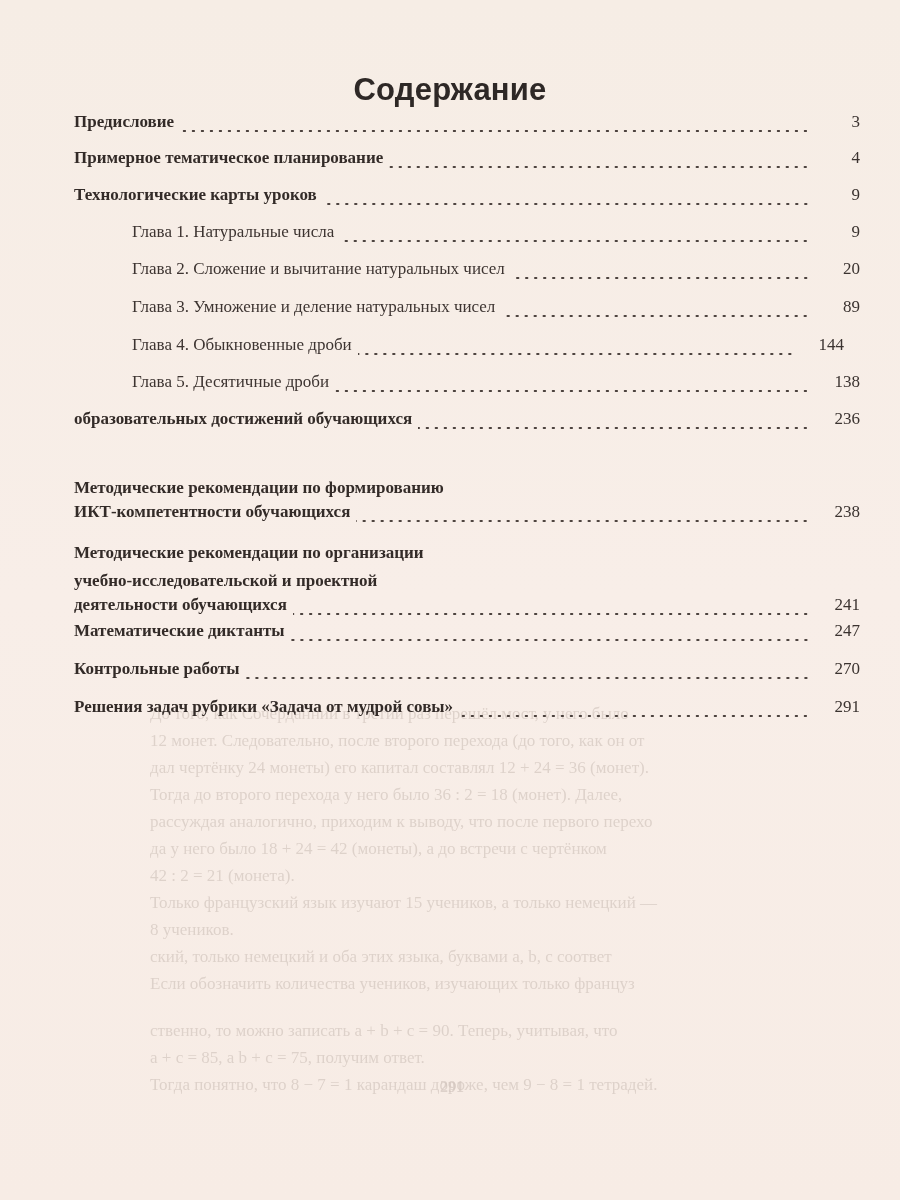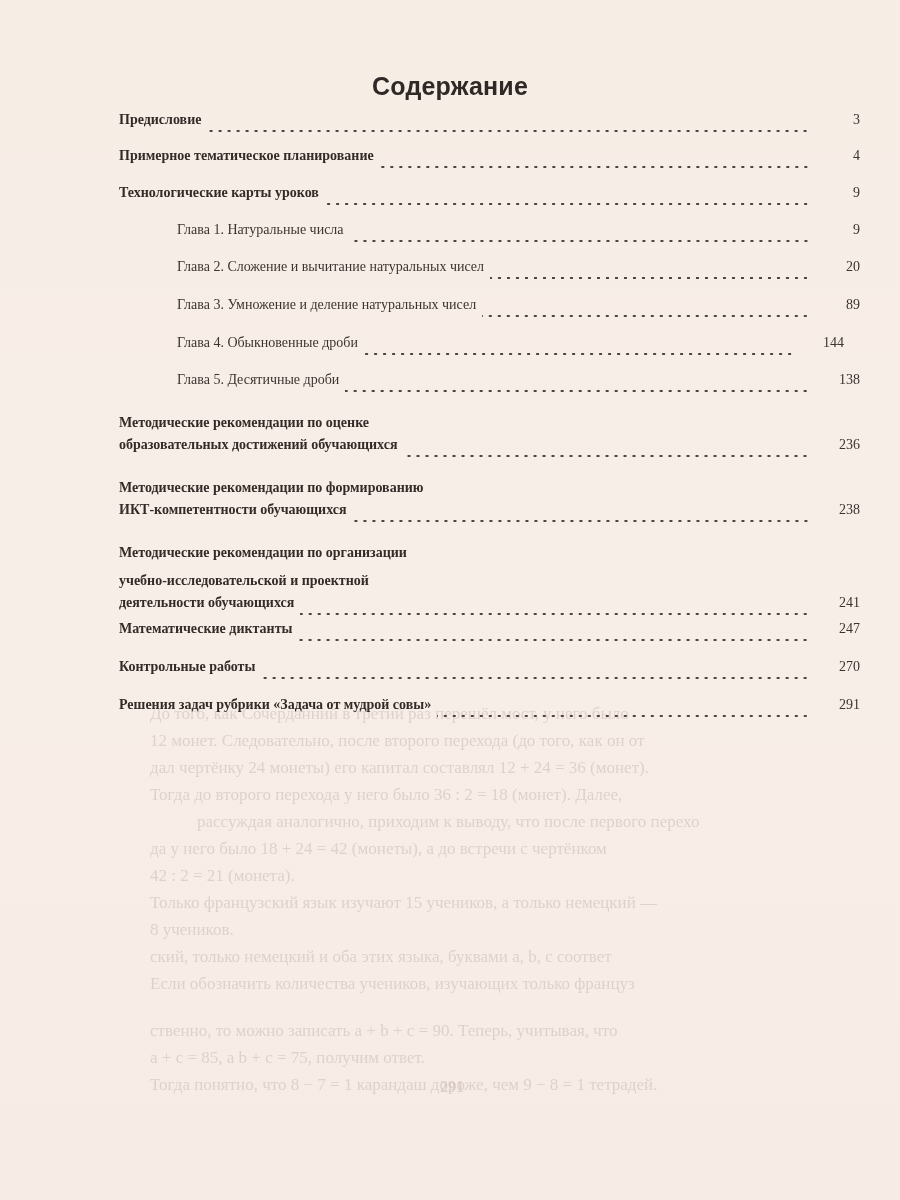--- a/index.html
+++ b/index.html
@@ -22,24 +22,24 @@
   }
   .ghost p { margin: 0; white-space: nowrap; overflow: hidden; }
   .ghost-pnum {
     position: absolute; left: 440px; top: 1078px; color: #d3c6bf; opacity: 0.7;
     font-family: "Liberation Serif", serif; font-size: 16px; font-weight: bold;
   }
 
   .title {
     position: absolute; left: 0; top: 72px; width: 900px; text-align: center;
     font-family: "Liberation Sans", sans-serif; font-weight: bold;
-    font-size: 25px; color: #2e2826; letter-spacing: 0.2px;
+    font-size: 31px; color: #2e2826; letter-spacing: 0.2px;
   }
   .toc { position: absolute; left: 74px; top: 112px; width: 786px; }
-  .entry { position: relative; font-family: "Liberation Serif", serif; font-size: 14px; margin-left: 45px; }
+  .entry { position: relative; font-family: "Liberation Serif", serif; font-size: 17px; }
   .entry .line {
     display: flex; align-items: baseline; height: 28px;
   }
   .entry.bold { font-weight: bold; color: #332b28; }
   .entry.sub { padding-left: 58px; font-weight: normal; color: #3d3431; }
   .entry .text { white-space: nowrap; }
   .entry .dots {
     flex: 1; margin: 0 10px 0 6px; height: 6px;
     background-image: radial-gradient(circle, #4a403c 1.1px, transparent 1.4px);
     background-size: 9px 6px; background-repeat: repeat-x; background-position: right center;
@@ -54,21 +54,21 @@
 </head>
 <body>
 
 <div class="page">
 
   <div class="ghost" id="ghost">
       <p style="position: relative;">До того, как Сочерданний в третий раз перешёл мост, у него было</p>
       <p style="position: relative;">12 монет. Следовательно, после второго перехода (до того, как он от</p>
       <p style="position: relative;">дал чертёнку 24 монеты) его капитал составлял 12 + 24 = 36 (монет).</p>
       <p style="position: relative;">Тогда до второго перехода у него было 36 : 2 = 18 (монет). Далее,</p>
-      <p style="position: relative; margin-left: 47px;">рассуждая аналогично, приходим к выводу, что после первого перехо</p>
+      <p style="position: relative;">рассуждая аналогично, приходим к выводу, что после первого перехо</p>
       <p style="position: relative;">да у него было 18 + 24 = 42 (монеты), а до встречи с чертёнком</p>
       <p style="position: relative;">42 : 2 = 21 (монета).</p>
       <p style="position: relative;">Только французский язык изучают 15 учеников, а только немецкий —</p>
       <p style="position: relative;">8 учеников.</p>
       <p style="position: relative;">ский, только немецкий и оба этих языка, буквами a, b, c соответ</p>
       <p style="position: relative;">Если обозначить количества учеников, изучающих только француз</p>
       <p style="position: relative; margin-top: 20px;">ственно, то можно записать a + b + c = 90. Теперь, учитывая, что</p>
       <p style="position: relative;">a + c = 85, a b + c = 75, получим ответ.</p>
       <p style="position: relative;">Тогда понятно, что 8 − 7 = 1 карандаш дороже, чем 9 − 8 = 1 тетрадей.</p>
     </div>
@@ -127,21 +127,20 @@
         </div>
       </div>
       <div class="entry sub" style="position: absolute; left: 0px; right: 0px; top: 260px;">
         <div class="line">
           <span class="text">Глава 5. Десятичные дроби</span>
           <span class="dots"></span>
           <span class="page-num">138</span>
         </div>
       </div>
       <div class="entry bold" style="position: absolute; left: 0px; right: 0px; top: 297px;">
-        <div class="cont">Методические рекомендации по оценке</div>
         <div class="line">
           <span class="text">образовательных достижений обучающихся</span>
           <span class="dots"></span>
           <span class="page-num">236</span>
         </div>
       </div>
       <div class="entry bold" style="position: absolute; left: 0px; right: 0px; top: 362px;">
         <div class="cont">Методические рекомендации по формированию</div>
         <div class="line">
           <span class="text">ИКТ-компетентности обучающихся</span>

